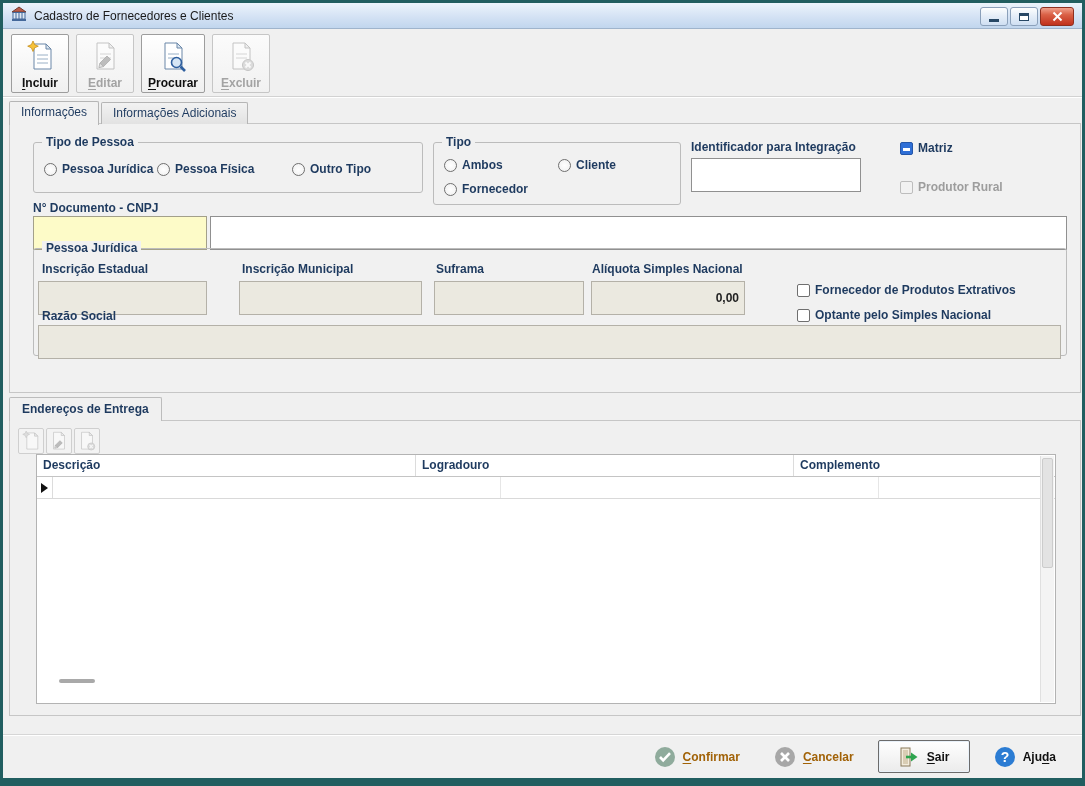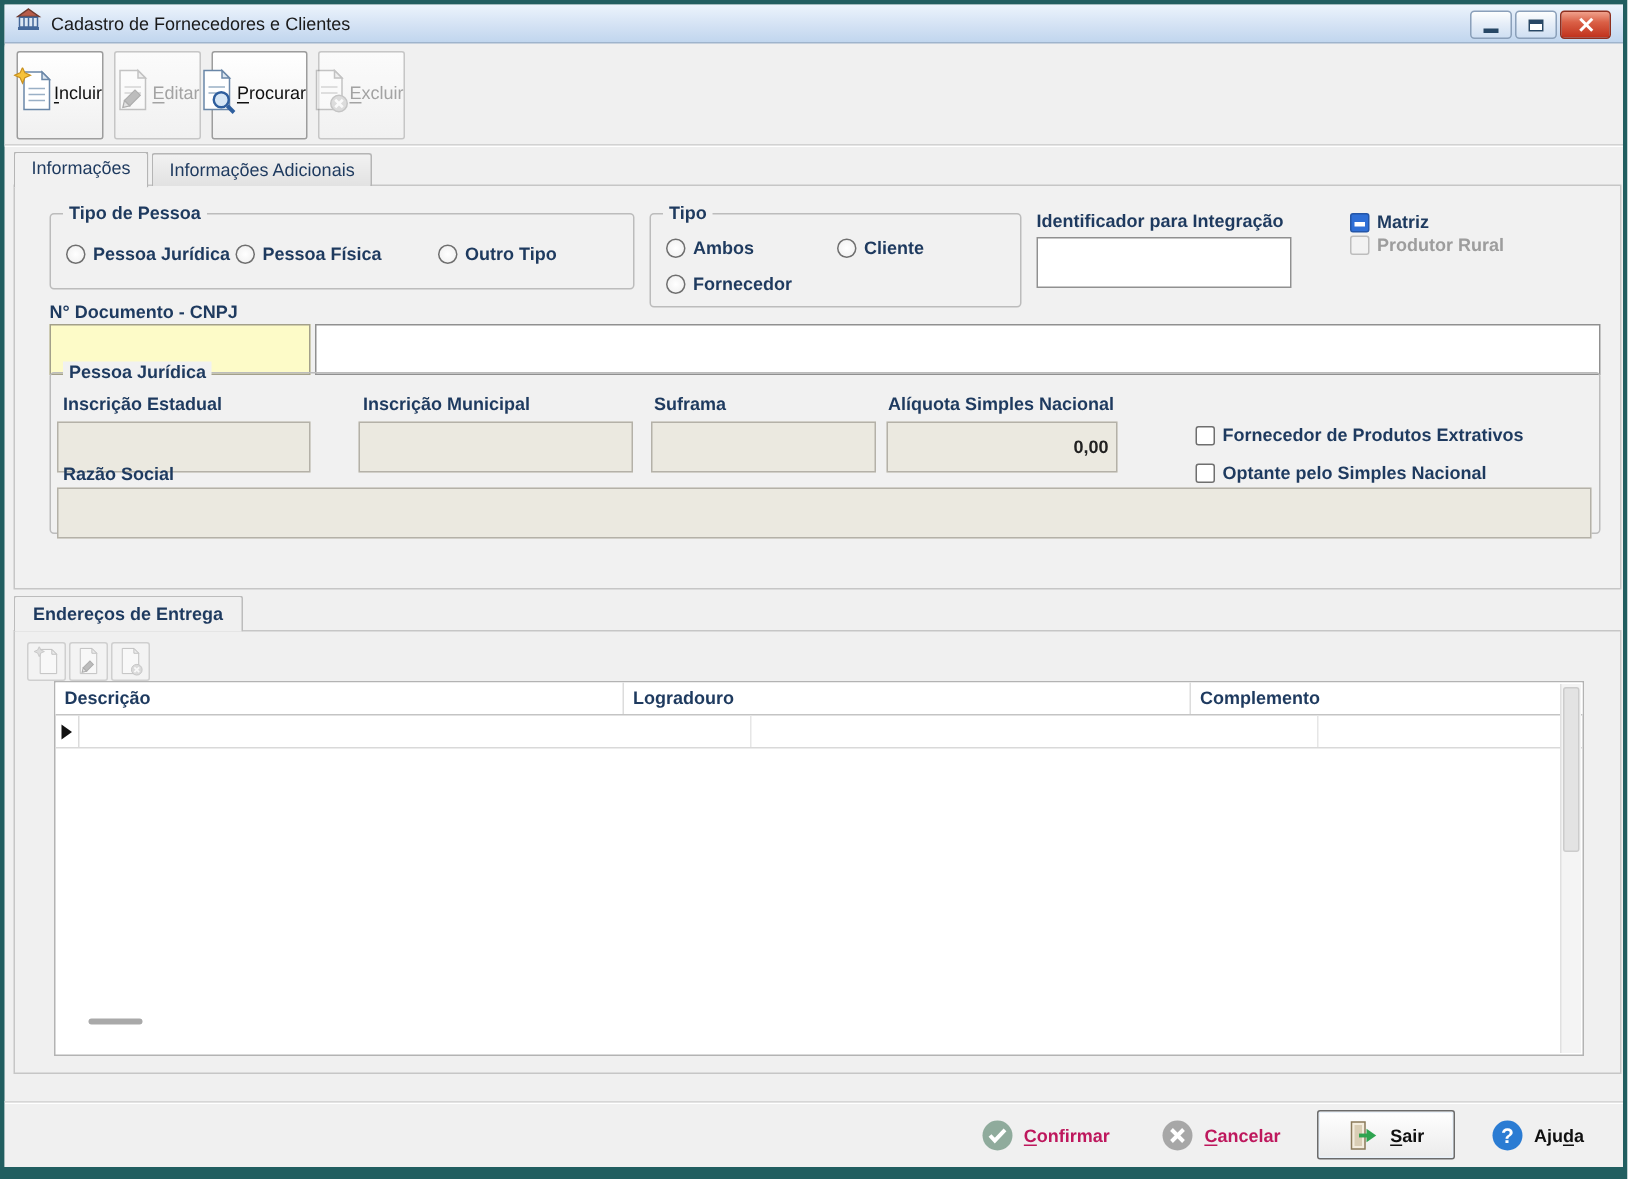--- a/index.html
+++ b/index.html
@@ -26,22 +26,22 @@
   .glyph-max { width:10px; height:8px; border:1px solid #274765; border-top-width:3px; background:#fff; }
   
   .toolbar {
     position:absolute; top:27px; left:0; right:0; height:67px; background:#f0f0f0;
     border-bottom:1px solid #d2d2d2; box-shadow:0 1px 0 #ffffff;
     display:flex; align-items:center; padding-left:8px; gap:7px;
   }
   .tbtn {
     width:58px; height:59px; border:1px solid #9d9d9d; border-radius:2px;
     background:linear-gradient(#ffffff, #f0f0f0);
-    display:flex; flex-direction:row; align-items:center; justify-content:flex-end;
-    padding-bottom:2px; font-size:12px; font-weight:normal; color:#101010; cursor:default;
+    display:flex; flex-direction:column; align-items:center; justify-content:flex-end;
+    padding-bottom:2px; font-size:12px; font-weight:bold; color:#101010; cursor:default;
   }
   .tbtn.wide { width:64px; }
   .tbtn .ticon { margin-bottom:1px; }
   .tbtn.disabled { color:#a3a3a3; border-color:#c6c6c6; background:linear-gradient(#fbfbfb,#f1f1f1); }
   .tbtn.disabled svg { opacity:.45; filter:grayscale(1); }
   .ac { text-decoration:underline; text-underline-offset:2px; }
   
   .tabstrip { position:absolute; left:6px; top:97px; display:flex; align-items:flex-end; z-index:3; }
   .tab {
     height:22px; padding:3px 11px 0; font-size:12px; font-weight:normal; color:#1e3a5f;
@@ -105,21 +105,21 @@
   
   .footer {
     position:absolute; left:0; right:0; bottom:0; height:44px; background:#f0f0f0;
     border-top:1px solid #d6d6d6; box-shadow:0 1px 0 #ffffff inset;
     display:flex; align-items:center; justify-content:flex-end; gap:14px; padding-right:16px;
   }
   .fbtn {
     display:flex; align-items:center; gap:7px; height:33px; padding:0 10px;
     font-size:12px; font-weight:bold; color:#101010; background:transparent; border:none; cursor:default;
   }
-  .fbtn.disabled { color:#be185d; }
+  .fbtn.disabled { color:#a16207; }
   .fbtn.bordered {
     border:1px solid #6b6b6b; border-radius:2px; min-width:92px; justify-content:center;
     background:linear-gradient(#ffffff,#ebebeb); box-shadow:inset 0 0 0 1px #e9f1f9;
   }
 </style>
 </head>
 <body>
 
 <div class="window">
 
@@ -248,21 +248,21 @@
       </div>
     </div>
 
     <span class="lbl" style="left:681px; top:16px;">Identificador para Integração</span>
     <input class="input" style="left: 681px; top: 34px; width: 170px;" value="">
 
     <div class="checkbox checked" style="left:890px; top:17px;text-align:center;">
       <span class="box"></span>
       <span>Matriz</span>
     </div>
-    <div class="checkbox disabled" style="left:890px; top:32px;text-align:right;">
+    <div class="checkbox disabled" style="left:890px; top:56px;text-align:right;">
       <span class="box"></span>
       <span>Produtor Rural</span>
     </div>
 
     <span class="lbl" style="left:23px; top:77px;">N° Documento - CNPJ</span>
     <input class="input yellow" style="left: 23px; top: 92px; width: 174px;" value="">
     <input class="input" style="left: 200px; top: 92px; width: 857px;" value="">
 
     <div class="group" style="left:23px; top:124px; width:1034px; height:108px;">
       <span class="legend">Pessoa Jurídica</span>

